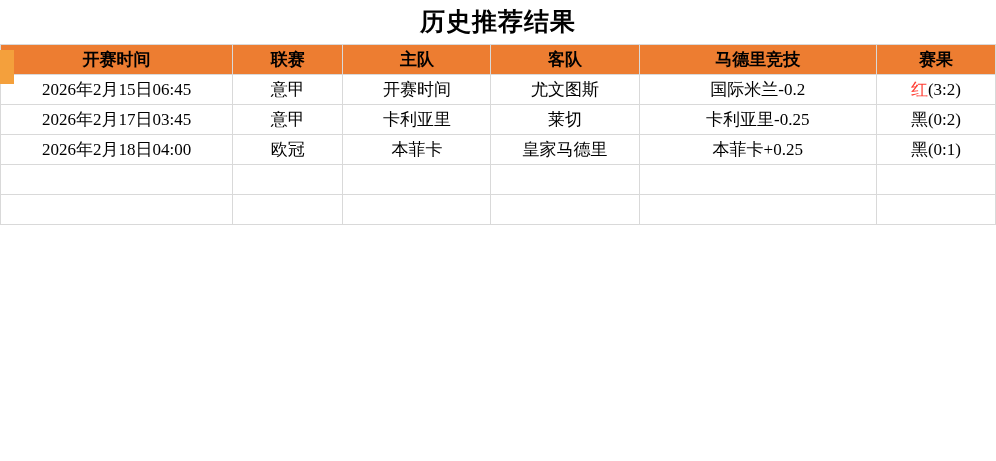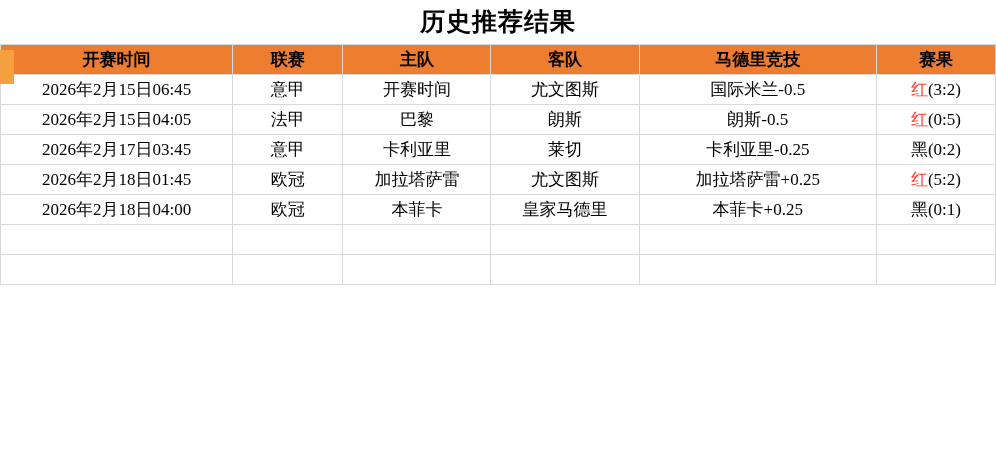--- a/index.html
+++ b/index.html
@@ -111,46 +111,30 @@
         <th>马德里竞技</th>
         <th>赛果</th>
       </tr>
     </thead>
     <tbody>
       <tr>
         <td>2026年2月15日06:45</td>
         <td>意甲</td>
         <td>开赛时间</td>
         <td>尤文图斯</td>
-        <td>国际米兰-0.5</td>
+        <td>国际米兰-0.2</td>
         <td><span class="res-red">红</span><span class="res-red res-score">(3:2)</span></td>
-      </tr>
-      <tr>
-        <td>2026年2月15日04:05</td>
-        <td>法甲</td>
-        <td>巴黎</td>
-        <td>朗斯</td>
-        <td>朗斯-0.5</td>
-        <td><span class="res-red">红</span><span class="res-red res-score">(0:5)</span></td>
       </tr>
       <tr>
         <td>2026年2月17日03:45</td>
         <td>意甲</td>
         <td>卡利亚里</td>
         <td>莱切</td>
         <td>卡利亚里-0.25</td>
         <td><span class="res-black">黑</span><span class="res-black res-score">(0:2)</span></td>
-      </tr>
-      <tr>
-        <td>2026年2月18日01:45</td>
-        <td>欧冠</td>
-        <td>加拉塔萨雷</td>
-        <td>尤文图斯</td>
-        <td>加拉塔萨雷+0.25</td>
-        <td><span class="res-red">红</span><span class="res-red res-score">(5:2)</span></td>
       </tr>
       <tr>
         <td>2026年2月18日04:00</td>
         <td>欧冠</td>
         <td>本菲卡</td>
         <td>皇家马德里</td>
         <td>本菲卡+0.25</td>
         <td><span class="res-black">黑</span><span class="res-black res-score">(0:1)</span></td>
       </tr>
       <tr class="spacer-row">

